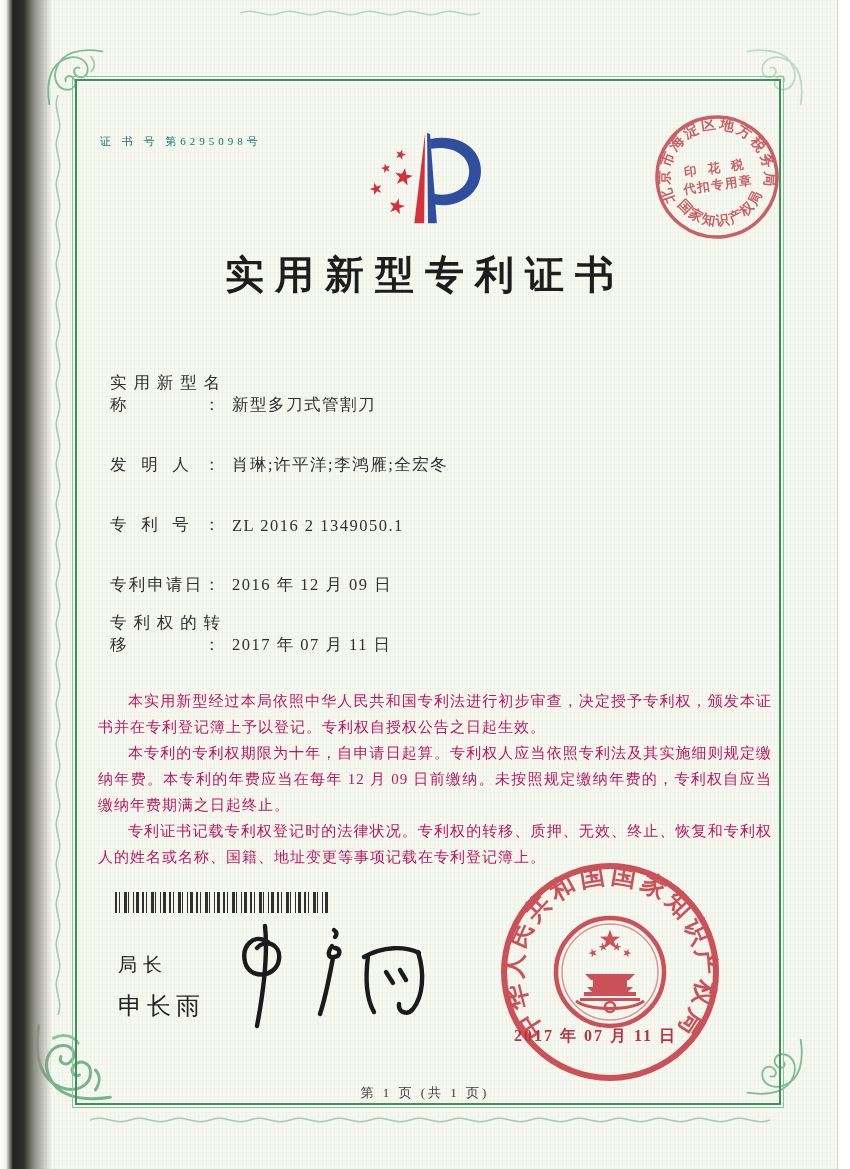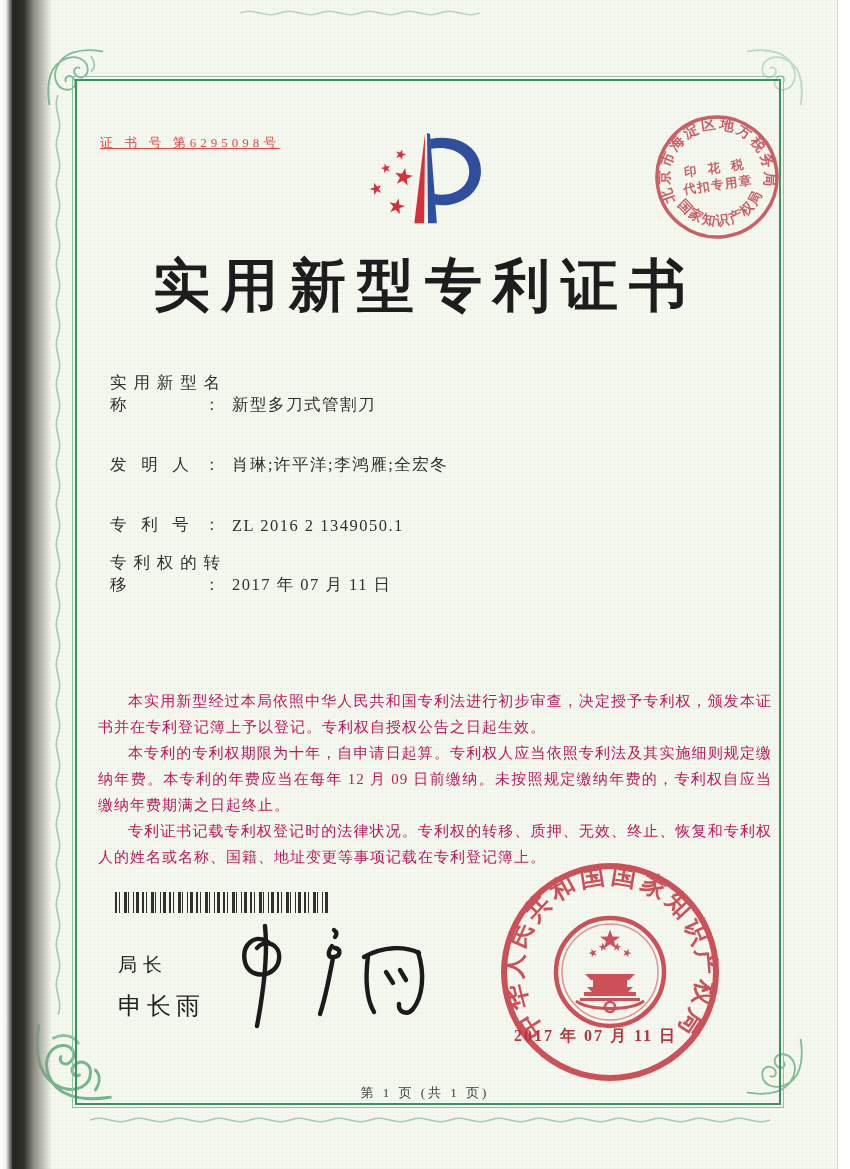--- a/index.html
+++ b/index.html
@@ -17,23 +17,23 @@
   
   .frame{position:absolute;left:72px;top:76px;width:710px;height:1030px;border:1px solid #8cc3a2;z-index:1;}
   .frame-inner{position:absolute;left:2px;top:2px;right:2px;bottom:2px;border:2px solid #3f8f63;}
 
   .ornament{position:absolute;z-index:1;opacity:.75;}
   .corner{width:64px;height:64px;}
   .corner.tr{transform:scaleX(-1);opacity:.35;}
   .corner.bl{transform:scaleY(-1) scale(1.35);}
   .corner.br{transform:scale(-1,-1);}
 
-  .cert-no{position:absolute;left:100px;top:134px;font-size:13px;letter-spacing:4px;color:#ef4444;z-index:2;text-decoration:underline;}
+  .cert-no{position:absolute;left:100px;top:134px;font-size:11px;letter-spacing:4px;color:#0f766e;z-index:2;}
   .logo{position:absolute;left:332px;top:126px;width:196px;height:118px;z-index:2;}
-  .page-title{position:absolute;left:0;top:248px;width:100%;text-align:center;font-size:57px;font-weight:700;
+  .page-title{position:absolute;left:0;top:248px;width:100%;text-align:center;font-size:39px;font-weight:700;
               letter-spacing:11px;color:#1d1d1d;z-index:2;}
 
   .fields{position:absolute;left:110px;top:356px;width:600px;z-index:2;}
   .field-row{display:flex;align-items:flex-end;height:60px;font-size:16.5px;color:#303030;}
   .field-label{width:110px;text-align:justify;text-align-last:justify;flex:none;}
   .field-value{margin-left:12px;letter-spacing:1.5px;}
 
   .paras{position:absolute;left:98px;top:688px;width:674px;z-index:2;}
   .paras p{margin:0;font-size:15px;line-height:26px;text-indent:2em;text-align:justify;color:#be185d;letter-spacing:1px;}
 
@@ -138,20 +138,24 @@
       <span class="field-label">实用新型名称：</span>
       <span class="field-value">新型多刀式管割刀</span>
     </div>
     <div class="field-row">
       <span class="field-label">发明人：</span>
       <span class="field-value">肖琳;许平洋;李鸿雁;全宏冬</span>
     </div>
     <div class="field-row">
       <span class="field-label">专利号：</span>
       <span class="field-value">ZL 2016 2 1349050.1</span>
+    </div>
+    <div class="field-row">
+      <span class="field-label">专利申请日：</span>
+      <span class="field-value">2016 年 12 月 09 日</span>
     </div>
     <div class="field-row">
       <span class="field-label">专利权的转移：</span>
       <span class="field-value">2017 年 07 月 11 日</span>
     </div>
   </div>
 
   <div class="paras">
     <p>本实用新型经过本局依照中华人民共和国专利法进行初步审查，决定授予专利权，颁发本证书并在专利登记簿上予以登记。专利权自授权公告之日起生效。</p>
     <p>本专利的专利权期限为十年，自申请日起算。专利权人应当依照专利法及其实施细则规定缴纳年费。本专利的年费应当在每年 12 月 09 日前缴纳。未按照规定缴纳年费的，专利权自应当缴纳年费期满之日起终止。</p>

